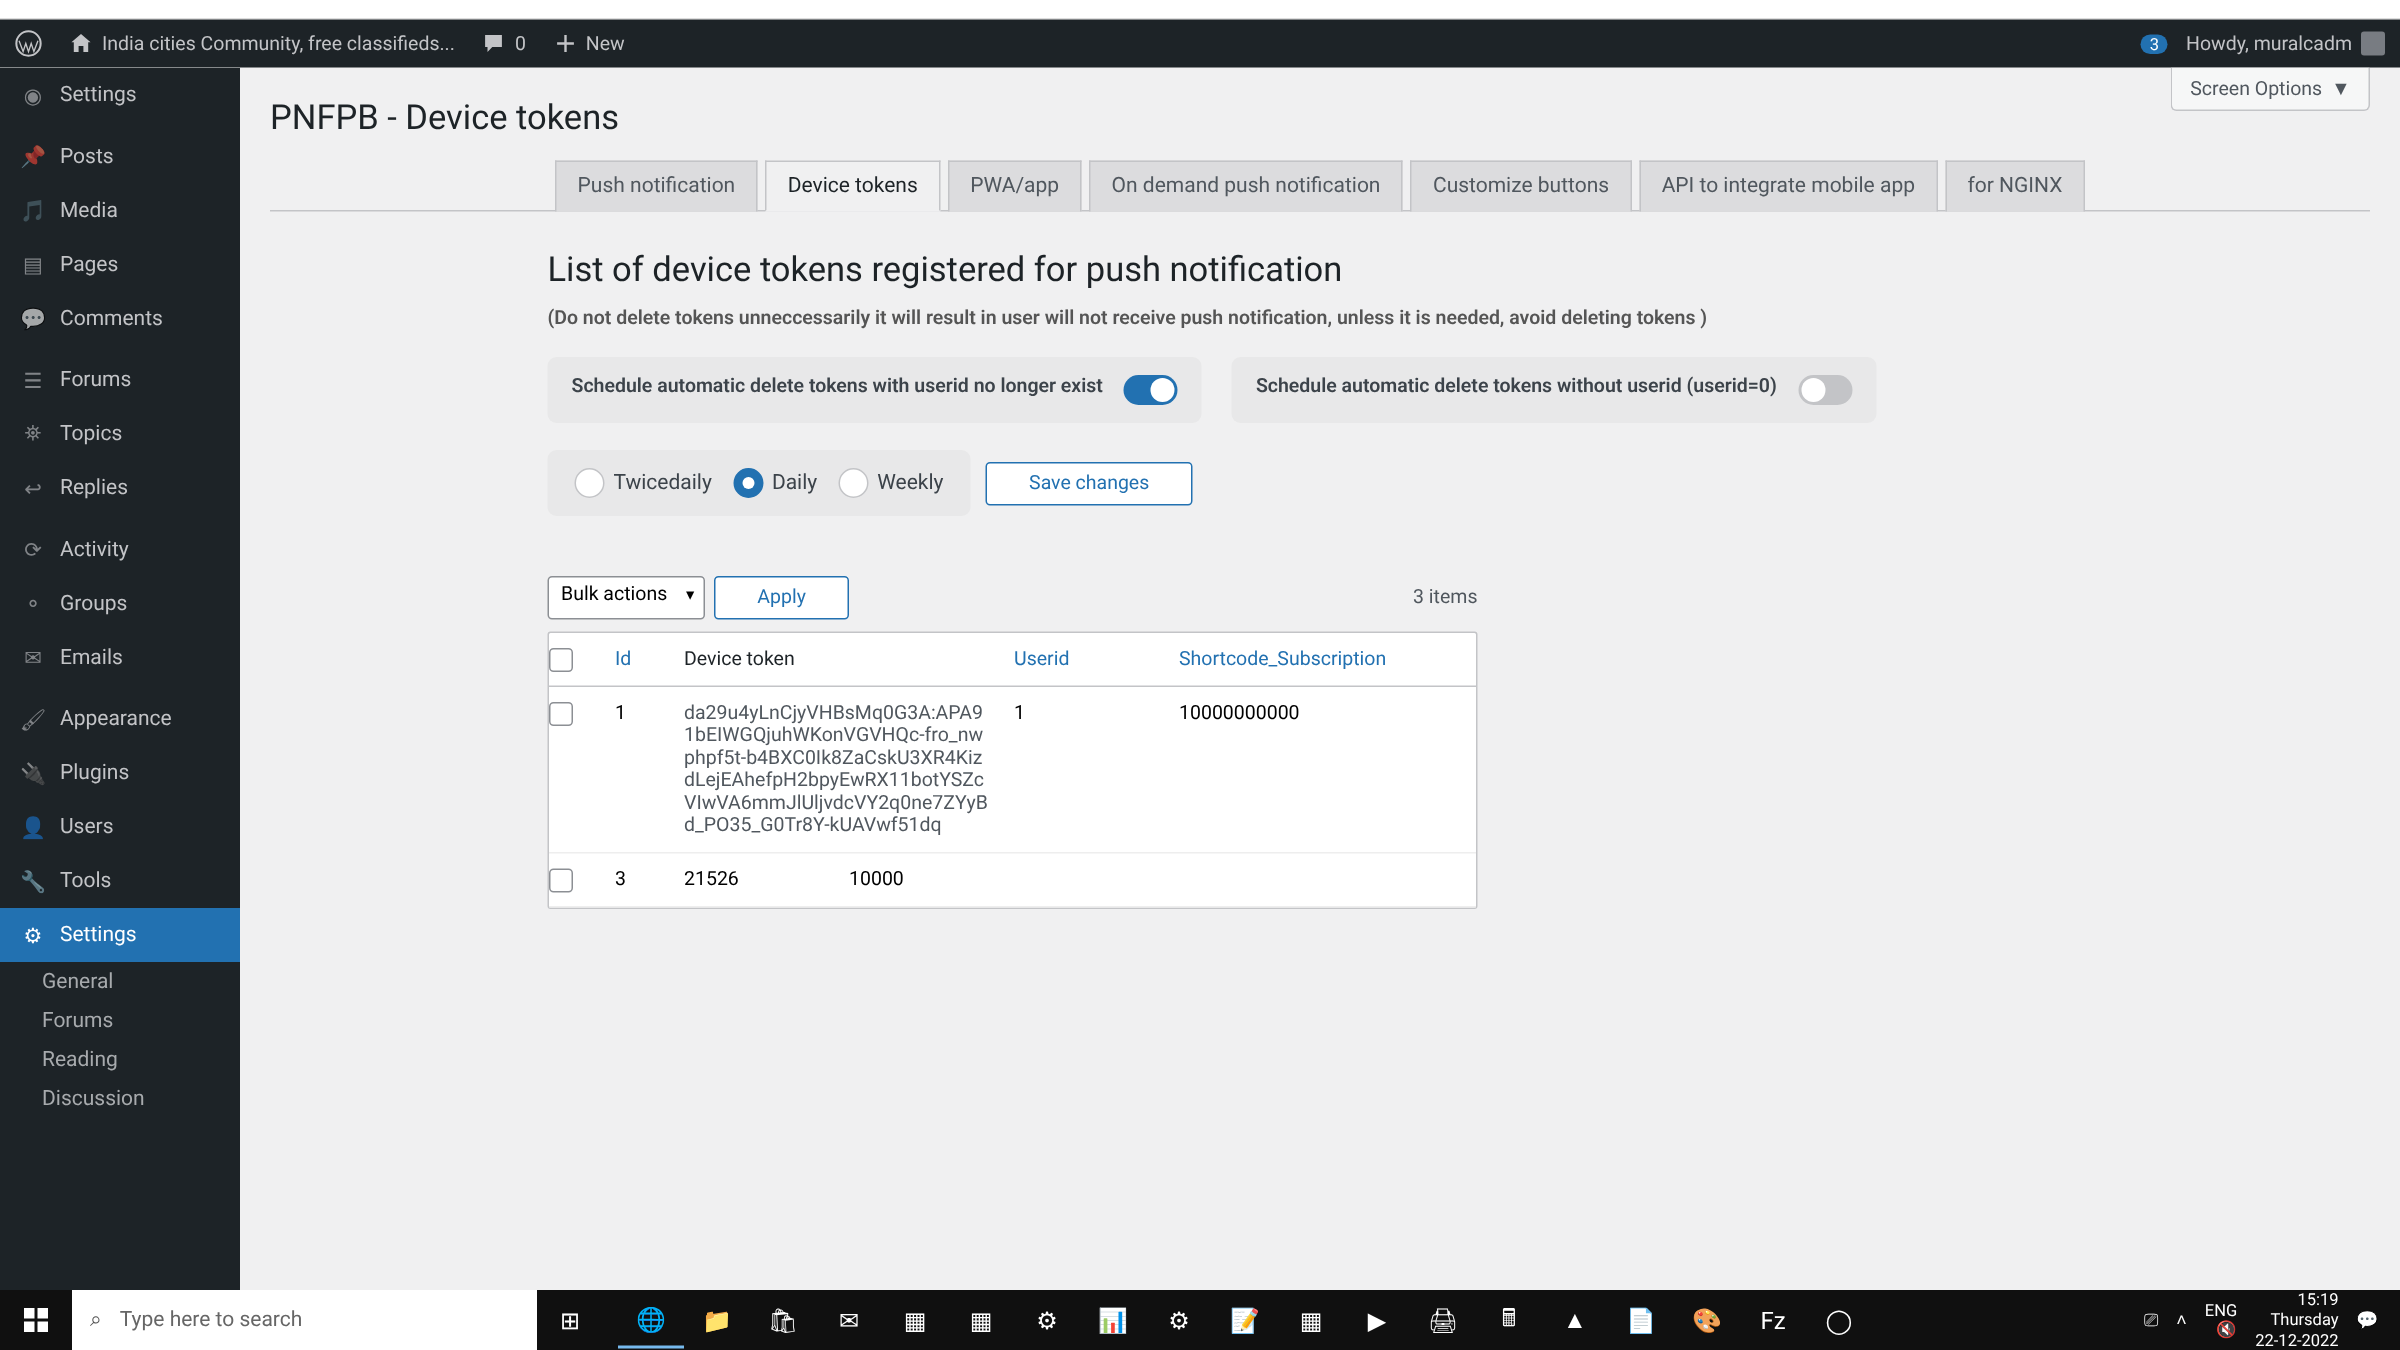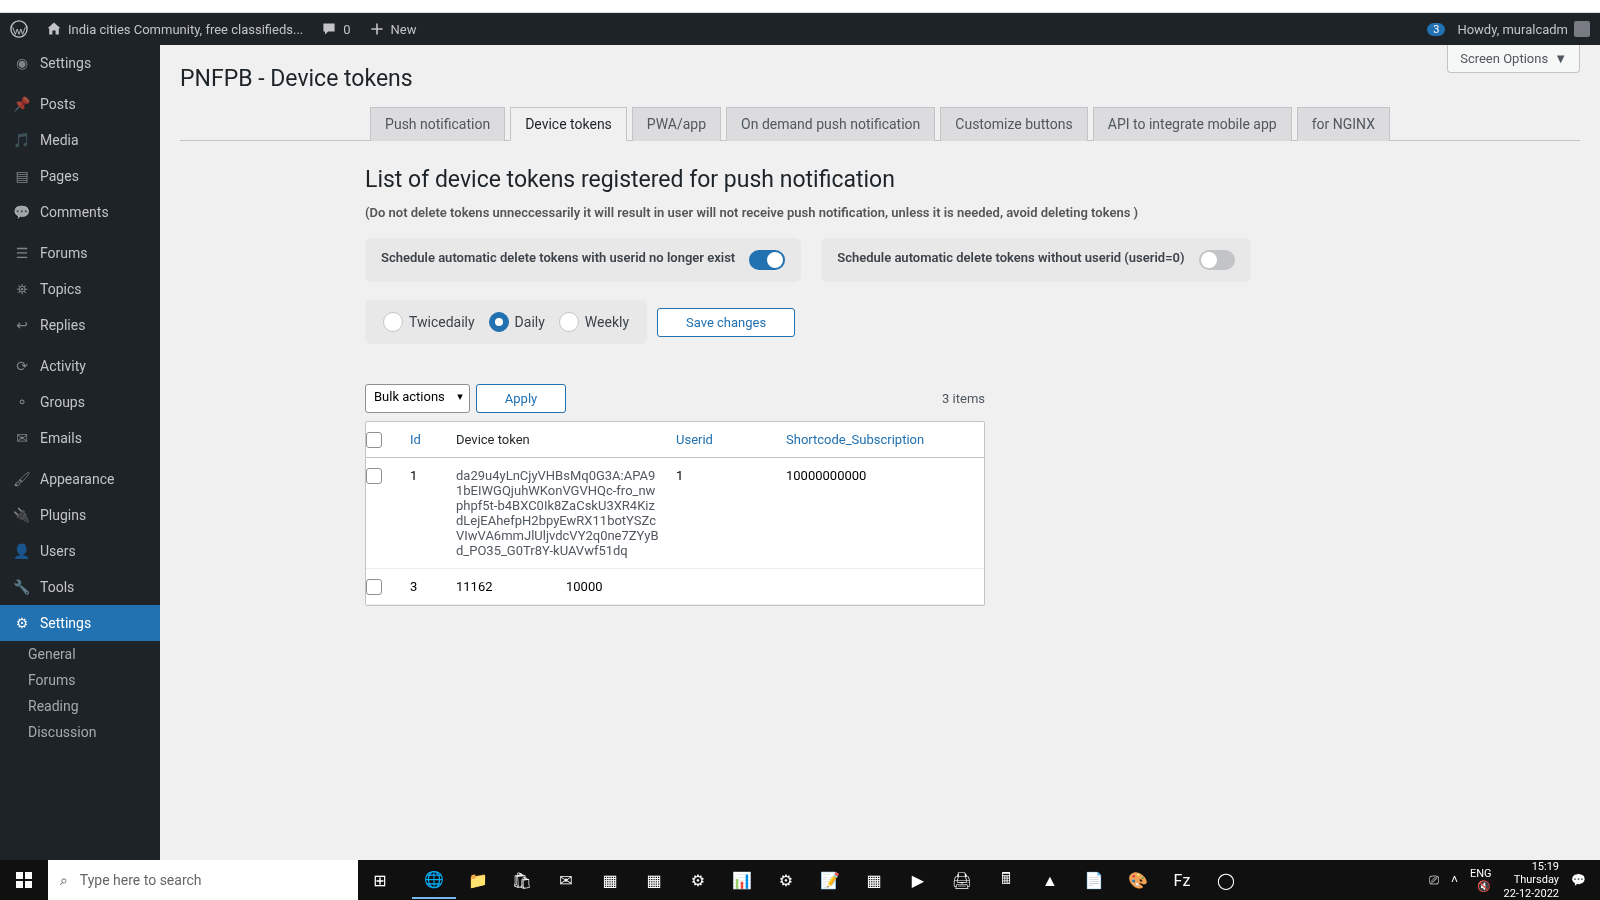--- a/index.html
+++ b/index.html
@@ -275,21 +275,21 @@
           <div class="td col-id">1</div>
           <div class="td col-token">da29u4yLnCjyVHBsMq0G3A:APA91bEIWGQjuhWKonVGVHQc-fro_nwphpf5t-b4BXC0Ik8ZaCskU3XR4KizdLejEAhefpH2bpyEwRX11botYSZcVIwVA6mmJlUljvdcVY2q0ne7ZYyBd_PO35_G0Tr8Y-kUAVwf51dq</div>
           <div class="td col-userid">1</div>
           <div class="td col-sub">10000000000</div>
         </div>
         <div class="wp-table-row">
           <div class="col-check">
               <span class="checkbox"></span>
             </div>
           <div class="td col-id">3</div>
-          <div class="td col-userid">11162</div>
+          <div class="td col-userid">21526</div>
           <div class="td col-sub">10000</div>
         </div>
       </div>
     </div>
   </div>
 </div>
 
 <div class="taskbar">
   <div class="win-start">
     <svg width="16" height="16" viewBox="0 0 16 16">

